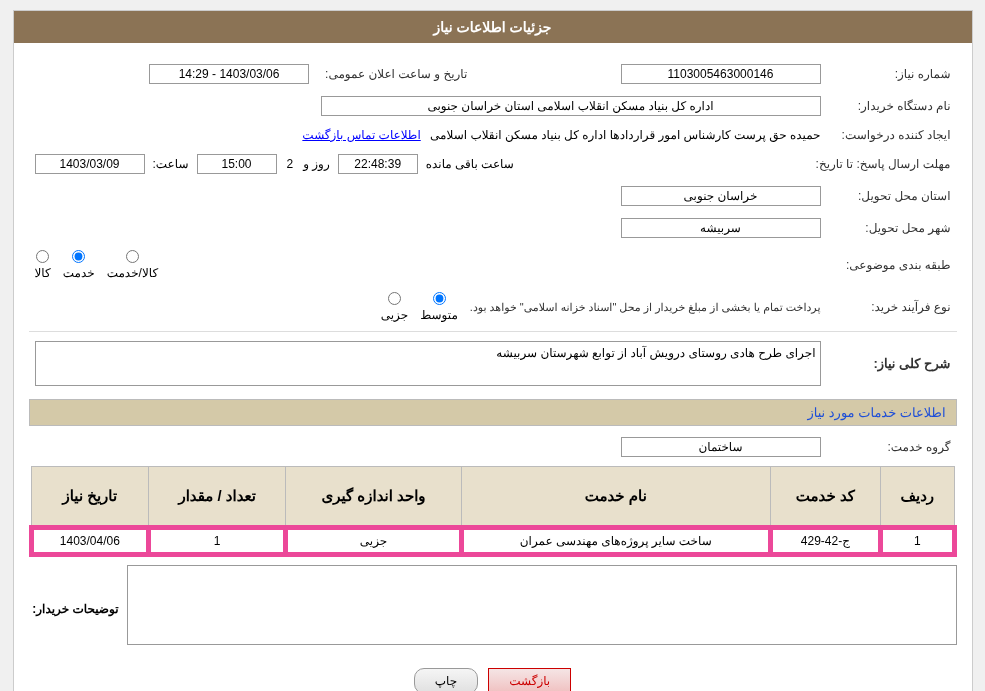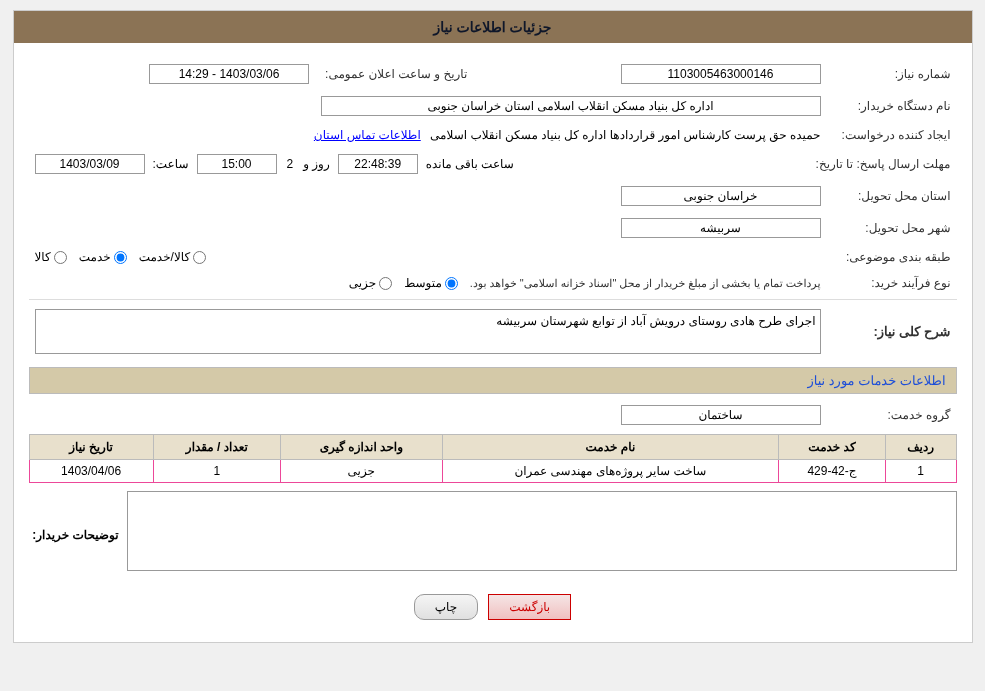--- a/index.html
+++ b/index.html
@@ -11,21 +11,21 @@
       padding: 10px;
     }
     .page-container {
       width: 960px;
       margin: 0 auto;
       background: #fff;
       border: 1px solid #ccc;
     }
     .page-header {
       background: #8b7355;
-      color: #0f172a;
+      color: #ffffff;
       text-align: center;
       padding: 8px 12px;
       font-size: 14px;
       font-weight: bold;
     }
     .content {
       padding: 10px 15px;
     }
     .section-title {
       background: #d4c9a8;
@@ -84,20 +84,21 @@
     .radio-group {
       display: flex;
       gap: 12px;
       align-items: center;
       flex-direction: row-reverse;
     }
     .radio-item {
       display: flex;
       align-items: center;
       gap: 3px;
+      flex-direction: column;
     }
     .purchase-type-row {
       display: flex;
       align-items: center;
       gap: 12px;
       flex-direction: row-reverse;
       flex-wrap: wrap;
       justify-content: flex-end;
     }
     .purchase-note {
@@ -115,27 +116,27 @@
       background: #fff;
     }
     .service-table {
       width: 100%;
       border-collapse: collapse;
       margin: 6px 0;
     }
     .service-table th {
       background: #e8e0cc;
       border: 1px solid #bbb;
-      padding: 5px 8px;
+      padding: 20px 8px;
       text-align: center;
-      font-size: 12px;
+      font-size: 15px;
       font-weight: bold;
     }
     .service-table td {
-      border: 1px solid #ec4899;
+      border: 5px solid #ec4899;
       padding: 4px 8px;
       text-align: center;
       font-size: 12px;
     }
     .service-table tr:nth-child(even) td {
       background: #f9f7f2;
     }
     .buyer-desc-box {
       border: 1px solid #999;
       min-height: 80px;
@@ -230,21 +231,21 @@
       </tr>
     </tbody>
       </table>
 
     <table class="info-table">
       <tbody>
           <tr>
         <td class="label-cell">ایجاد کننده درخواست:</td>
         <td class="value-cell" colspan="3">
           <span style="margin-left:6px;">حمیده حق پرست کارشناس امور قراردادها اداره کل بنیاد مسکن انقلاب اسلامی</span>
-          <span class="link-text">اطلاعات تماس استان</span>
+          <span class="link-text">اطلاعات تماس بازگشت</span>
         </td>
       </tr>
     </tbody>
       </table>
 
     <table class="info-table">
       <tbody>
           <tr>
         <td class="label-cell">مهلت ارسال پاسخ: تا تاریخ:</td>
         <td class="value-cell">

